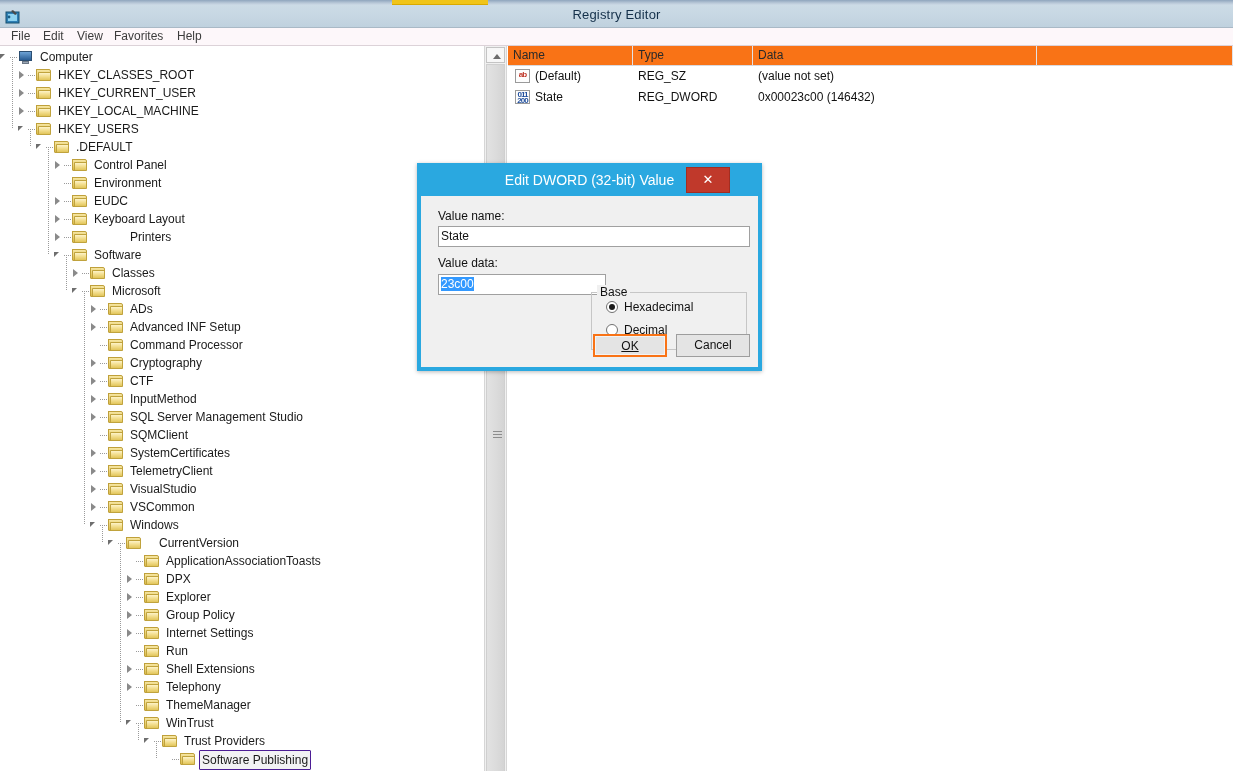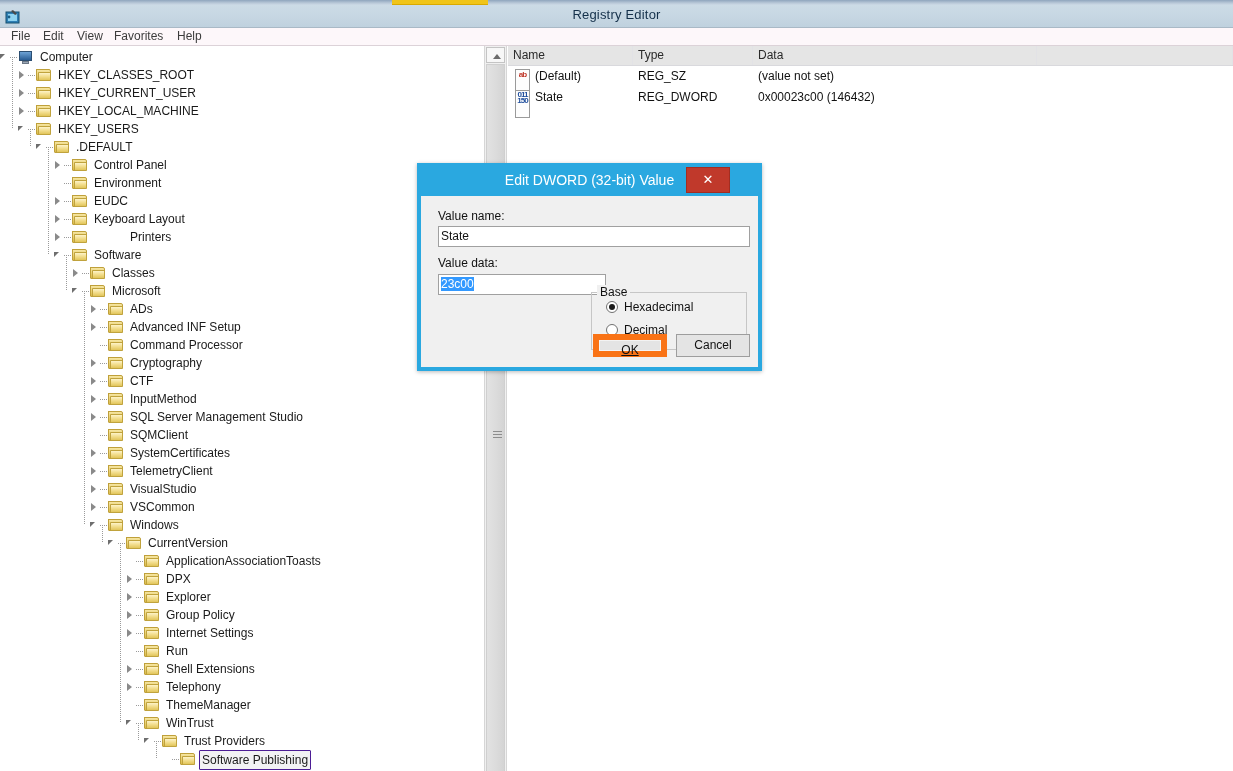--- a/index.html
+++ b/index.html
@@ -89,28 +89,28 @@
     border-color:transparent transparent #6b6b6b transparent;}
   #vs-thumb{position:absolute;left:1px;top:18px;width:19px;height:760px;
     background:linear-gradient(to right,#e2e2e2 0%,#dcdcdc 50%,#d4d4d4 100%);
     border:1px solid #cfcfcf;box-sizing:border-box;}
   #vs-grip{position:absolute;left:6px;top:366px;width:9px;height:7px;}
   #vs-grip i{display:block;height:1px;background:#8d8d8d;margin-bottom:2px;}
 
   
   #list-pane{position:absolute;left:508px;top:46px;width:725px;height:725px;background:#fff;}
   #lv-header{position:absolute;left:0;top:0;width:725px;height:19px;
-    background:#e5e5e5;border-bottom:1px solid #d9d9dd;}
+    background:#f97316;border-bottom:1px solid #d9d9dd;}
   .lv-col{position:absolute;top:0;height:19px;line-height:19px;
     font-size:12px;color:#2a2a2a;padding-left:5px;box-sizing:border-box;
     border-right:1px solid #e2e2e6;}
   .lv-row{position:absolute;left:0;height:19px;line-height:19px;font-size:12px;color:#111;}
   .lv-cell{position:absolute;top:0;height:19px;line-height:19px;white-space:nowrap;}
 
-  .vico{position:absolute;left:7px;top:2px;width:15px;height:28px;
+  .vico{position:absolute;left:7px;top:2px;width:15px;height:14px;
     border:1px solid #9a9a9a;background:#fdfdfd;box-sizing:border-box;
     font-size:8px;line-height:6px;text-align:center;overflow:hidden;
     font-family:"Liberation Sans",sans-serif;font-weight:bold;}
   .vico.str{color:#c0392b;padding-top:2px;letter-spacing:-1px;}
   .vico.dword{color:#1f4e9c;letter-spacing:-1px;padding-top:1px;}
   .vico.dword span{display:block;}
 
   
   #dialog{position:absolute;left:417px;top:163px;width:345px;height:208px;
     background:#f0f0f0;border:4px solid #2aa8e0;box-sizing:border-box;
@@ -137,21 +137,21 @@
   .radio-row{position:absolute;font-size:12px;color:#111;}
   .radio{position:absolute;left:0;top:1px;width:12px;height:12px;border-radius:50%;
     background:#fff;border:1px solid #707070;box-sizing:border-box;}
   .radio.on::after{content:"";position:absolute;left:2px;top:2px;width:6px;height:6px;
     border-radius:50%;background:#1a1a1a;}
   .radio-row .rl{position:absolute;left:18px;top:0;white-space:nowrap;}
 
   .dlg-btn{position:absolute;height:23px;line-height:21px;text-align:center;
     font-size:12px;color:#111;background:#e4e4e4;
     border:1px solid #9d9d9d;box-sizing:border-box;cursor:pointer;}
-  .dlg-btn.def{border:6px solid #f97316;box-shadow:inset 0 0 0 1px #f3f3f3;text-decoration:underline;}
+  .dlg-btn.def{border:2px solid #f97316;box-shadow:inset 0 0 0 1px #f3f3f3;text-decoration:underline;}
 </style>
 </head>
 <body>
 
 <div id="top-strip">
   <div id="taskbar-item"></div>
 </div>
 
 <div id="titlebar">
   <div id="app-icon">
@@ -450,21 +450,21 @@
       <span class="lbl" style="position: absolute; left: 127px; top: 0px;">Windows</span>
     </div>
     <div class="tnode" style="top: 488px; left: 0px;">
       <span class="exp open" style="left: 108px;"></span>
       <span class="hline" style="left: 118px; top: 9px; width: 7px;"></span>
       <span class="fico" style="left: 126px;">
         <span class="tab"></span>
         <span class="back"></span>
         <span class="front"></span>
       </span>
-      <span class="lbl" style="position: absolute; left: 145px; top: 0px;">CurrentVersion</span>
+      <span class="lbl" style="position: absolute; left: 156px; top: 0px;">CurrentVersion</span>
     </div>
     <div class="tnode" style="top: 506px; left: 0px;">
       <span class="hline" style="left: 136px; top: 9px; width: 7px;"></span>
       <span class="fico" style="left: 144px;">
         <span class="tab"></span>
         <span class="back"></span>
         <span class="front"></span>
       </span>
       <span class="lbl" style="position: absolute; left: 163px; top: 0px;">ApplicationAssociationToasts</span>
     </div>
@@ -597,21 +597,21 @@
     </div>
 <div class="lv-row" style="top: 21px; width: 725px;">
       <span class="vico str">ab</span>
       <span class="lv-cell" style="left: 27px;">(Default)</span>
       <span class="lv-cell" style="left: 130px;">REG_SZ</span>
       <span class="lv-cell" style="left: 250px;">(value not set)</span>
     </div>
     <div class="lv-row" style="top: 42px; width: 725px;">
       <span class="vico dword">
         <span>011</span>
-        <span>150</span>
+        <span>200</span>
       </span>
       <span class="lv-cell" style="left: 27px;">State</span>
       <span class="lv-cell" style="left: 130px;">REG_DWORD</span>
       <span class="lv-cell" style="left: 250px;">0x00023c00 (146432)</span>
     </div>
   </div>
 
 <div id="dialog">
   <div id="dlg-title">
     <div id="dlg-title-text">Edit DWORD (32-bit) Value</div>

